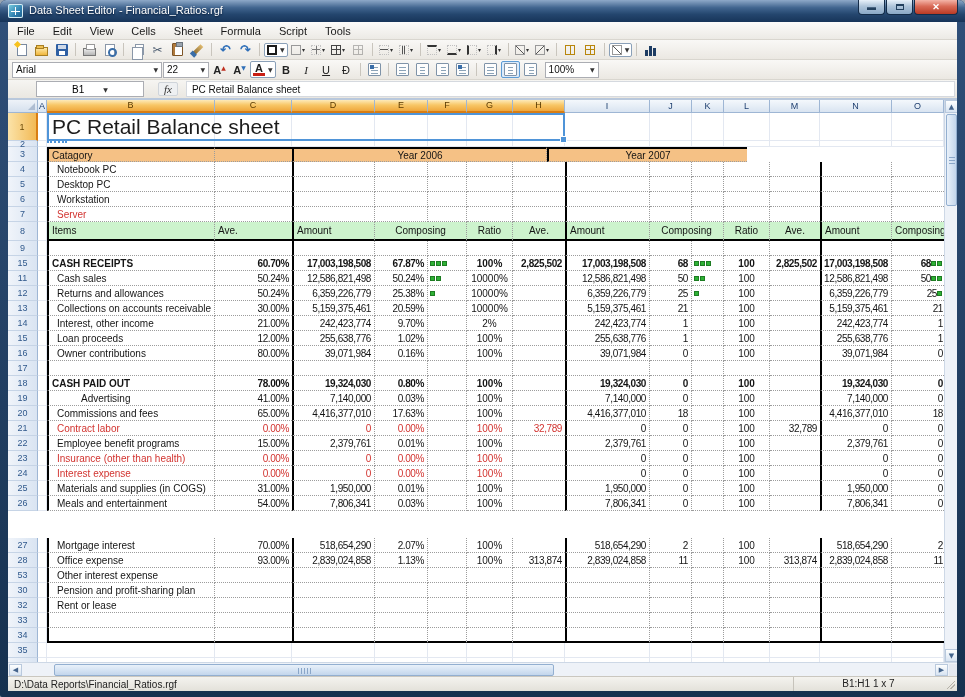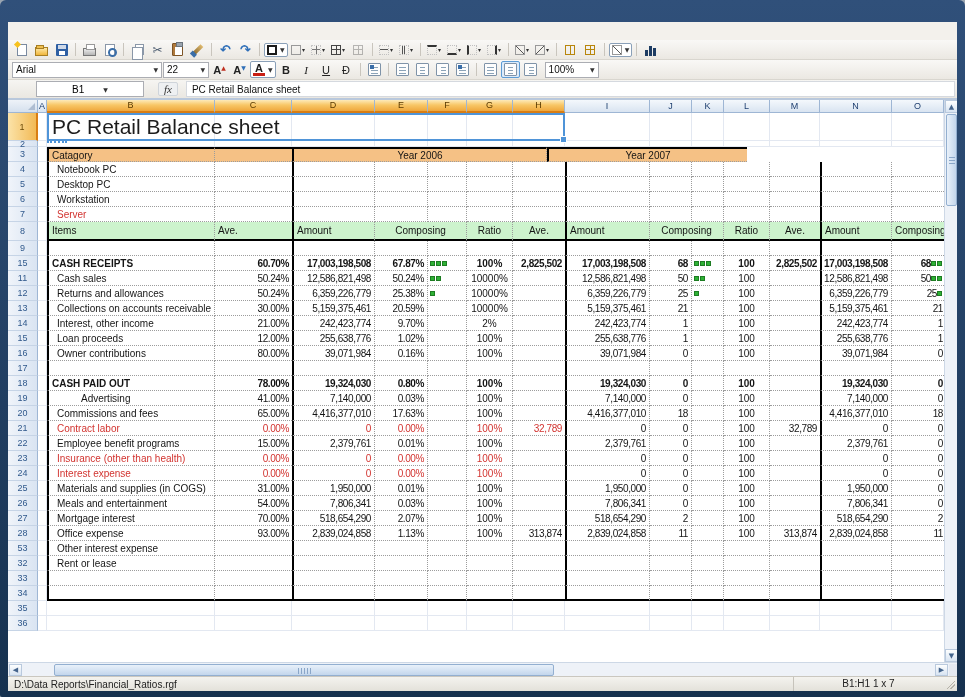--- a/index.html
+++ b/index.html
@@ -153,22 +153,43 @@
   .spath{padding-left:6px;}
   .ssel{margin-left:auto;width:150px;text-align:center;border-left:1px solid #c6c3bb;align-self:stretch;line-height:14px;}
   .sgrip{width:14px;height:14px;position:relative;}
   .sgrip::after{content:"";position:absolute;right:2px;bottom:2px;width:9px;height:9px;
       background:linear-gradient(135deg,transparent 50%,#b5b2a8 50%,#b5b2a8 58%,transparent 58%,transparent 72%,#b5b2a8 72%,#b5b2a8 80%,transparent 80%);}
 </style>
 </head>
 <body>
 
 <div class="win">
+  <div class="titlebar">
+    <span class="appicon"></span>
+    <span class="wtitle">Data Sheet Editor - Financial_Ratios.rgf</span>
+    <div class="winbtns">
+      <div class="wb">▬</div>
+      <div class="wb">
+          <span class="maxglyph"></span>
+        </div>
+      <div class="wb close">✕</div>
+    </div>
+  </div>
 
   <div class="client">
+    <div class="menubar">
+        <span class="menu-item">File</span>
+        <span class="menu-item">Edit</span>
+        <span class="menu-item">View</span>
+        <span class="menu-item">Cells</span>
+        <span class="menu-item">Sheet</span>
+        <span class="menu-item">Formula</span>
+        <span class="menu-item">Script</span>
+        <span class="menu-item">Tools</span>
+      </div>
 
     <div class="tb tb1">
       <div class="tbtn">
           <span class="i-new"></span>
         </div>
       <div class="tbtn">
           <span class="i-open"></span>
         </div>
       <div class="tbtn">
           <span class="i-save"></span>
@@ -862,21 +883,21 @@
             <div class="cell bl dr db num" style="width: 85px;">7,806,341</div>
             <div class="cell dr db num" style="width: 42px;">0</div>
             <div class="cell dr db sqc" style="width: 32px;"></div>
             <div class="cell dr db ctr" style="width: 46px;">100</div>
             <div class="cell db num" style="width: 50px;"></div>
             <div class="cell bl dr db num" style="width: 72px;">7,806,341</div>
             <div class="cell db onum" style="width: 52px;">
               <span>0</span>
             </div>
           </div>
-          <div class="grow" style="height: 15px;">
+          <div class="grow" style="height: 15px; margin-top: 27px;">
             <div class="gut">27</div>
             <div class="cell lt" style="width: 9px;"></div>
             <div class="cell bl dr db lbl" style="width: 168px;">Mortgage interest</div>
             <div class="cell db num" style="width: 77px;">70.00%</div>
             <div class="cell bl dr db num" style="width: 83px;">518,654,290</div>
             <div class="cell dr db num" style="width: 53px;">2.07%</div>
             <div class="cell dr db sqc" style="width: 39px;"></div>
             <div class="cell dr db ctr" style="width: 46px;">100%</div>
             <div class="cell db num" style="width: 52px;"></div>
             <div class="cell bl dr db num" style="width: 85px;">518,654,290</div>
@@ -906,20 +927,38 @@
             <div class="cell db num" style="width: 50px;">313,874</div>
             <div class="cell bl dr db num" style="width: 72px;">2,839,024,858</div>
             <div class="cell db onum" style="width: 52px;">
               <span>11</span>
             </div>
           </div>
           <div class="grow" style="height: 15px;">
             <div class="gut">53</div>
             <div class="cell lt" style="width: 9px;"></div>
             <div class="cell bl dr db lbl" style="width: 168px;">Other interest expense</div>
+            <div class="cell db num" style="width: 77px;"></div>
+            <div class="cell bl dr db num" style="width: 83px;"></div>
+            <div class="cell dr db num" style="width: 53px;"></div>
+            <div class="cell dr db sqc" style="width: 39px;"></div>
+            <div class="cell dr db ctr" style="width: 46px;"></div>
+            <div class="cell db num" style="width: 52px;"></div>
+            <div class="cell bl dr db num" style="width: 85px;"></div>
+            <div class="cell dr db num" style="width: 42px;"></div>
+            <div class="cell dr db sqc" style="width: 32px;"></div>
+            <div class="cell dr db ctr" style="width: 46px;"></div>
+            <div class="cell db num" style="width: 50px;"></div>
+            <div class="cell bl dr db num" style="width: 72px;"></div>
+            <div class="cell db onum" style="width: 52px;"></div>
+          </div>
+          <div class="grow" style="height: 15px;">
+            <div class="gut">30</div>
+            <div class="cell lt" style="width: 9px;"></div>
+            <div class="cell bl dr db lbl" style="width: 168px;">Pension and profit-sharing plan</div>
             <div class="cell db num" style="width: 77px;"></div>
             <div class="cell bl dr db num" style="width: 83px;"></div>
             <div class="cell dr db num" style="width: 53px;"></div>
             <div class="cell dr db sqc" style="width: 39px;"></div>
             <div class="cell dr db ctr" style="width: 46px;"></div>
             <div class="cell db num" style="width: 52px;"></div>
             <div class="cell bl dr db num" style="width: 85px;"></div>
             <div class="cell dr db num" style="width: 42px;"></div>
             <div class="cell dr db sqc" style="width: 32px;"></div>
             <div class="cell dr db ctr" style="width: 46px;"></div>

